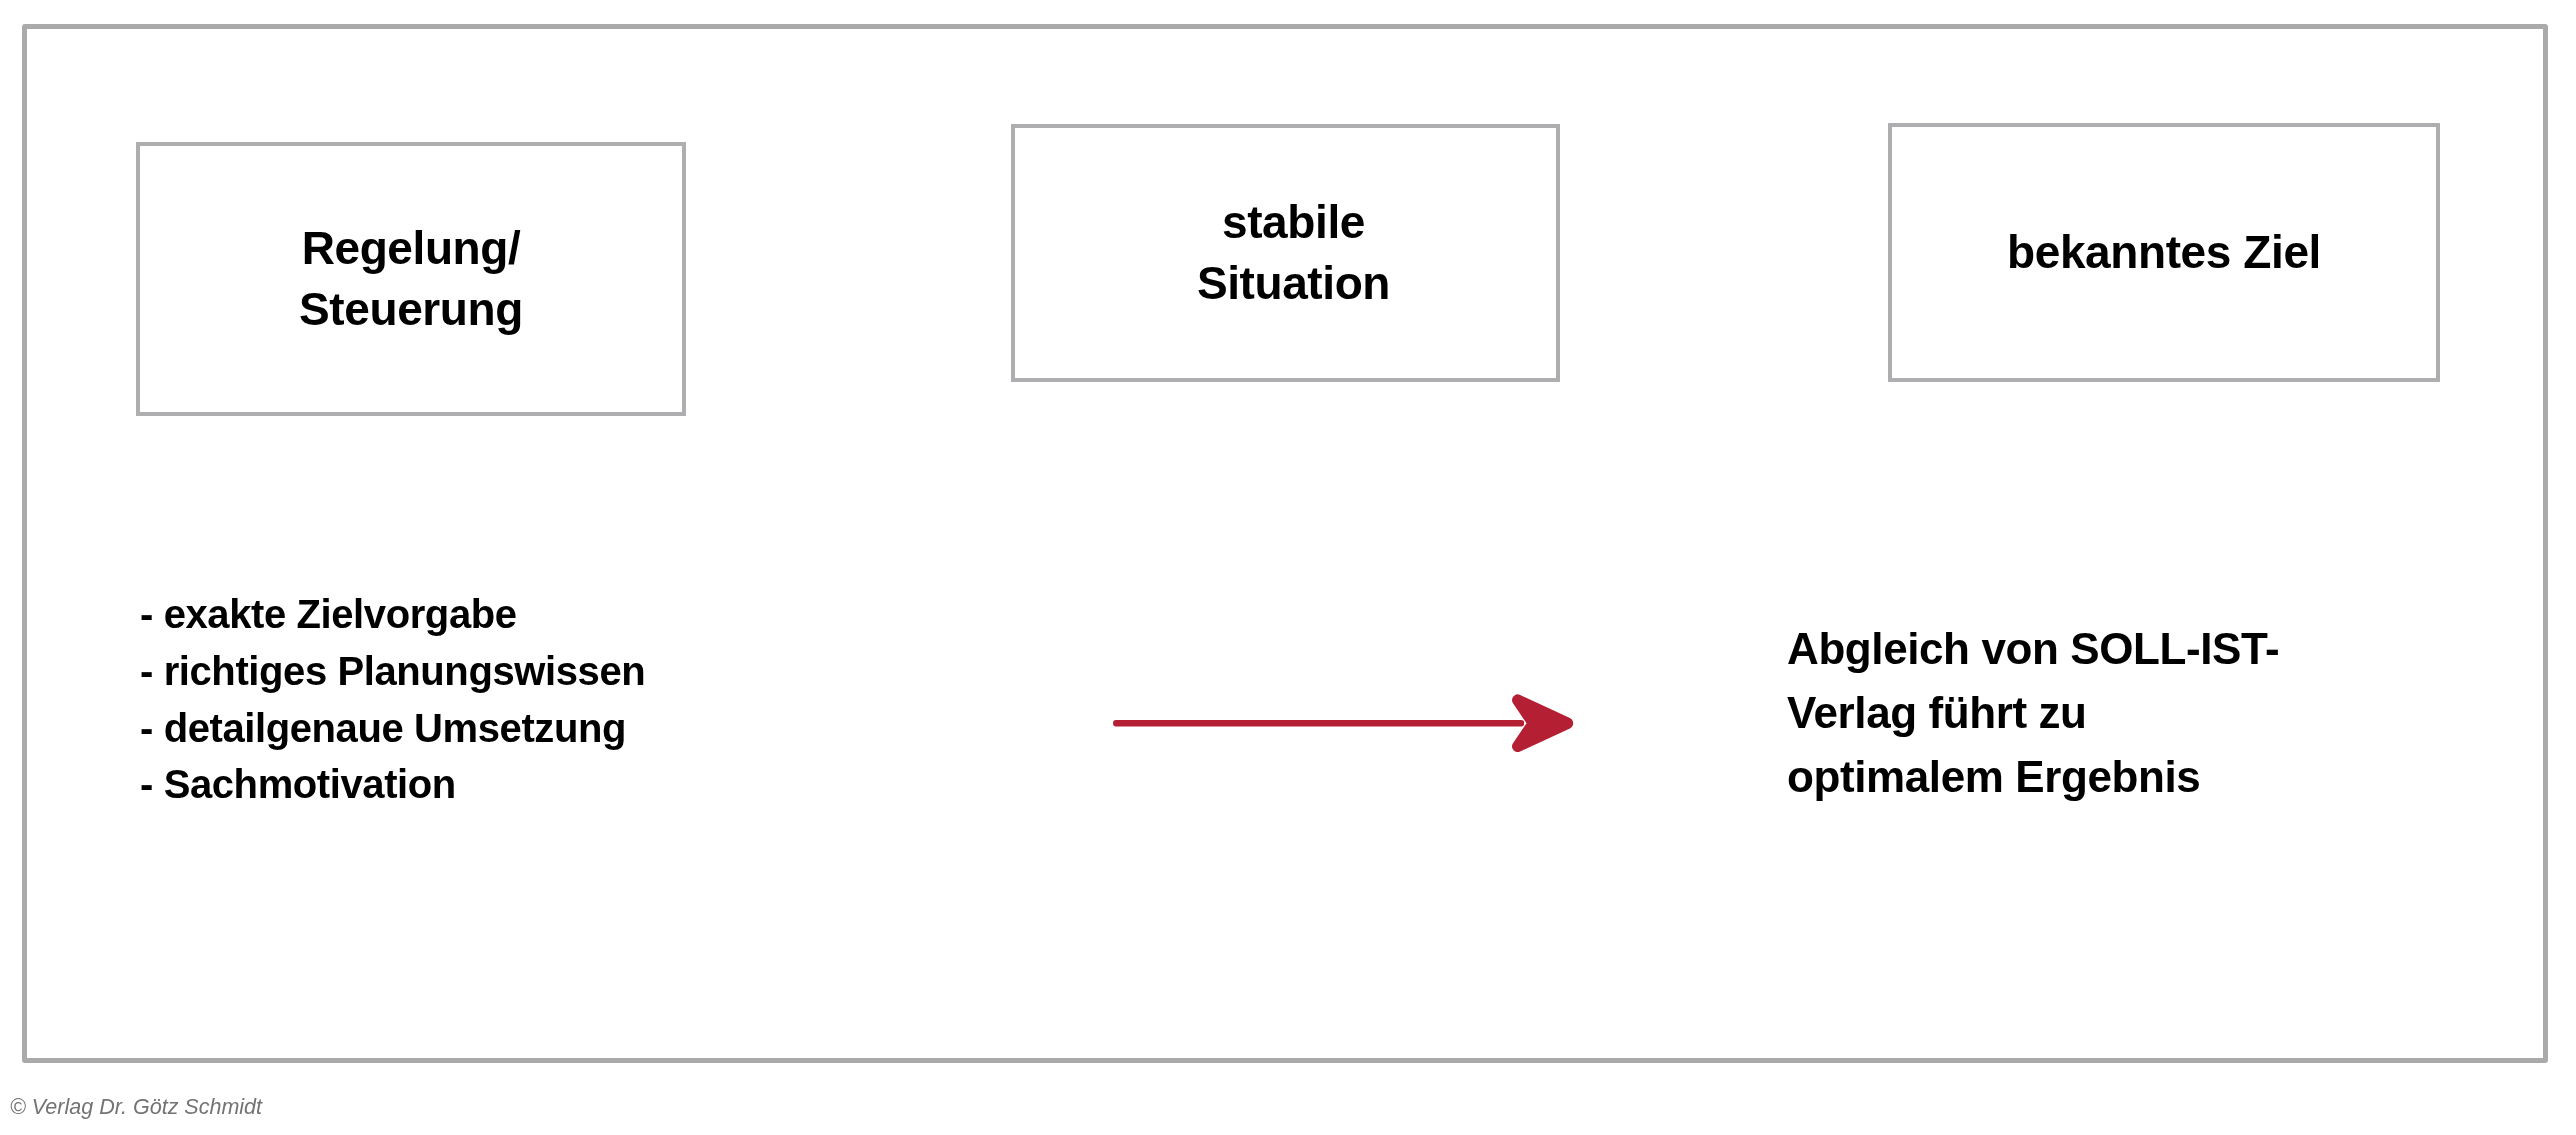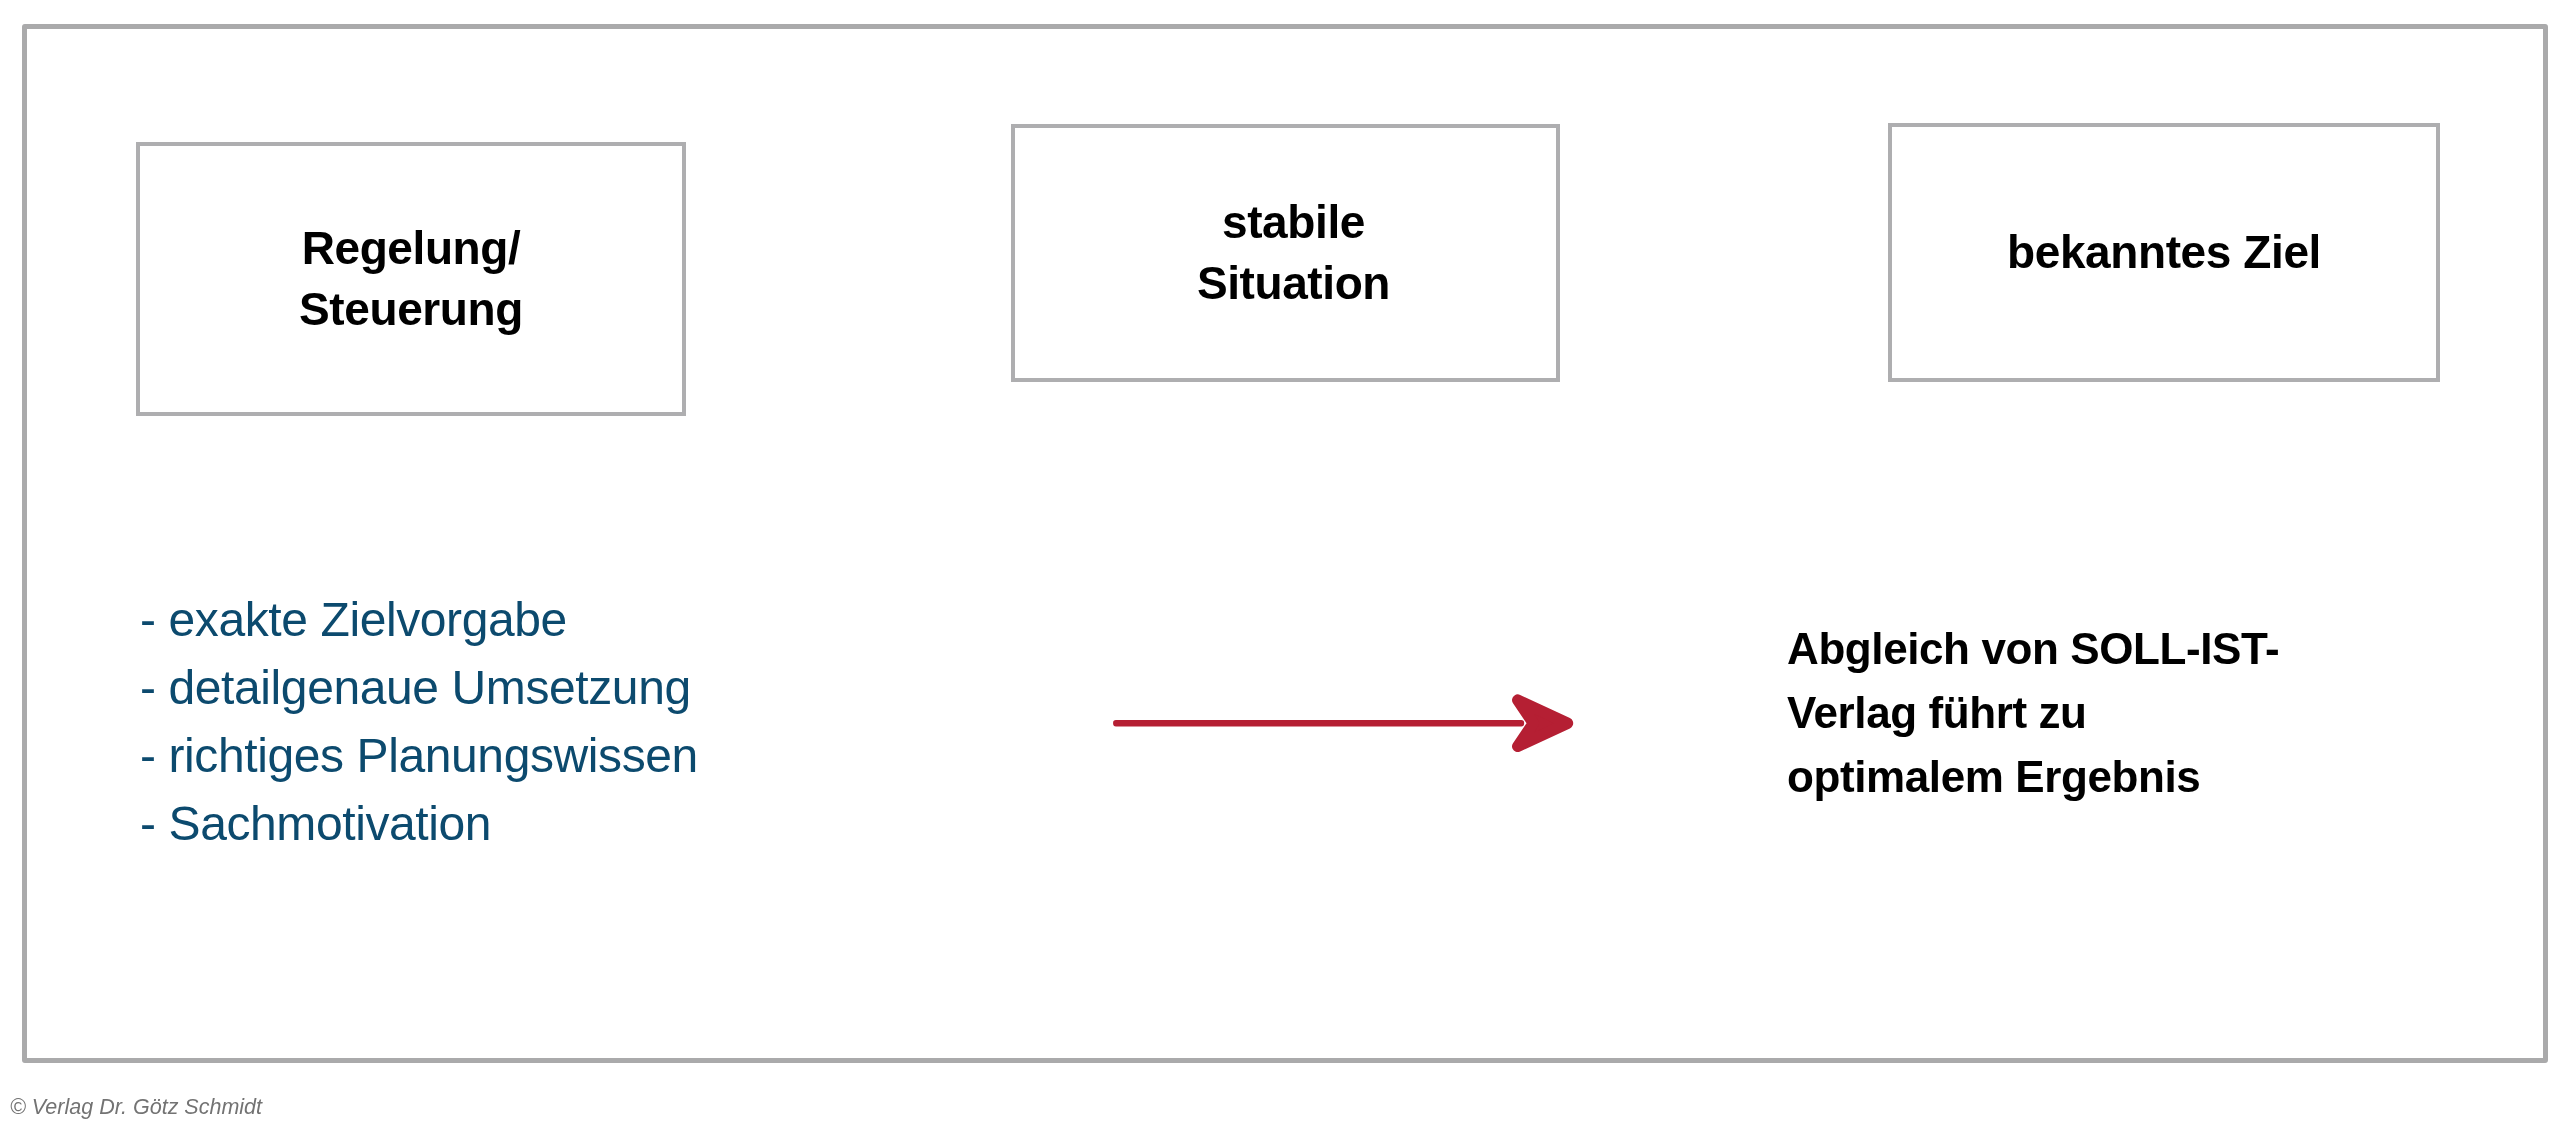--- a/index.html
+++ b/index.html
@@ -58,24 +58,24 @@
   #box-ziel      { left: 1888px; top: 123px; width: 552px; height: 259px; }
 
   
   .bullet-list {
     position: absolute;
     left: 140px;
     top: 586px;
     width: 845px;
   }
   .bullet-item {
-    font-weight: normal;
-    font-size: 48px;
+    font-weight: bold;
+    font-size: 40px;
     line-height: 1.42;
-    color: #0c4a6e;
+    color: #000000;
     letter-spacing: -0.4px;
     white-space: nowrap;
   }
 
   
   .arrow-wrap {
     position: absolute;
     left: 1107px;
     top: 693px;
     width: 473px;
@@ -128,22 +128,22 @@
     <div class="concept-box-label">stabile
 Situation</div>
   </div>
 
   <div class="concept-box" id="box-ziel">
     <div class="concept-box-label">bekanntes Ziel</div>
   </div>
 
   <div class="bullet-list">
     <div class="bullet-item">- exakte Zielvorgabe</div>
+    <div class="bullet-item">- richtiges Planungswissen</div>
     <div class="bullet-item">- detailgenaue Umsetzung</div>
-    <div class="bullet-item">- richtiges Planungswissen</div>
     <div class="bullet-item">- Sachmotivation</div>
   </div>
 
   <div class="arrow-wrap">
     <svg width="473" height="64" viewBox="0 0 660 90" xmlns="http://www.w3.org/2000/svg">
       <g fill="#b51f33" stroke="#b51f33" stroke-linejoin="round" stroke-linecap="round">
         <rect x="6" y="38" width="578" height="9" rx="4" stroke-width="0"></rect>
         <path d="M 575 10 L 645 42.5 L 575 75 L 597 42.5 Z" stroke-width="16"></path>
       </g>
     </svg>

